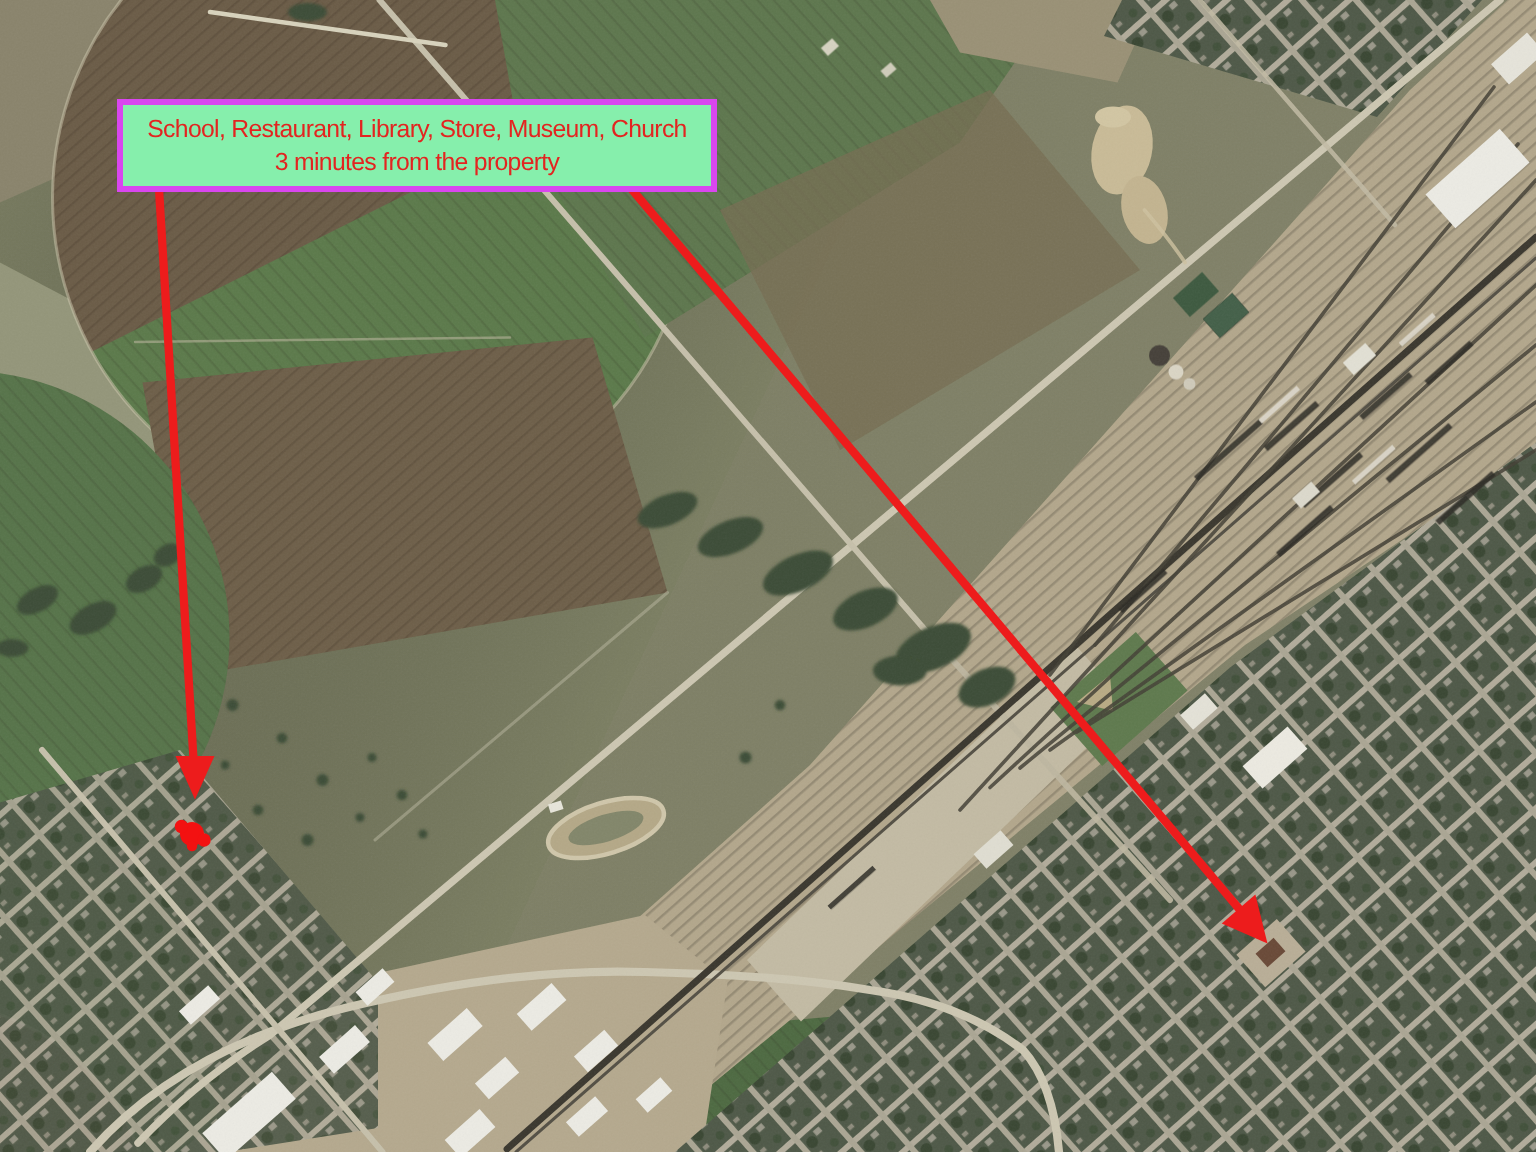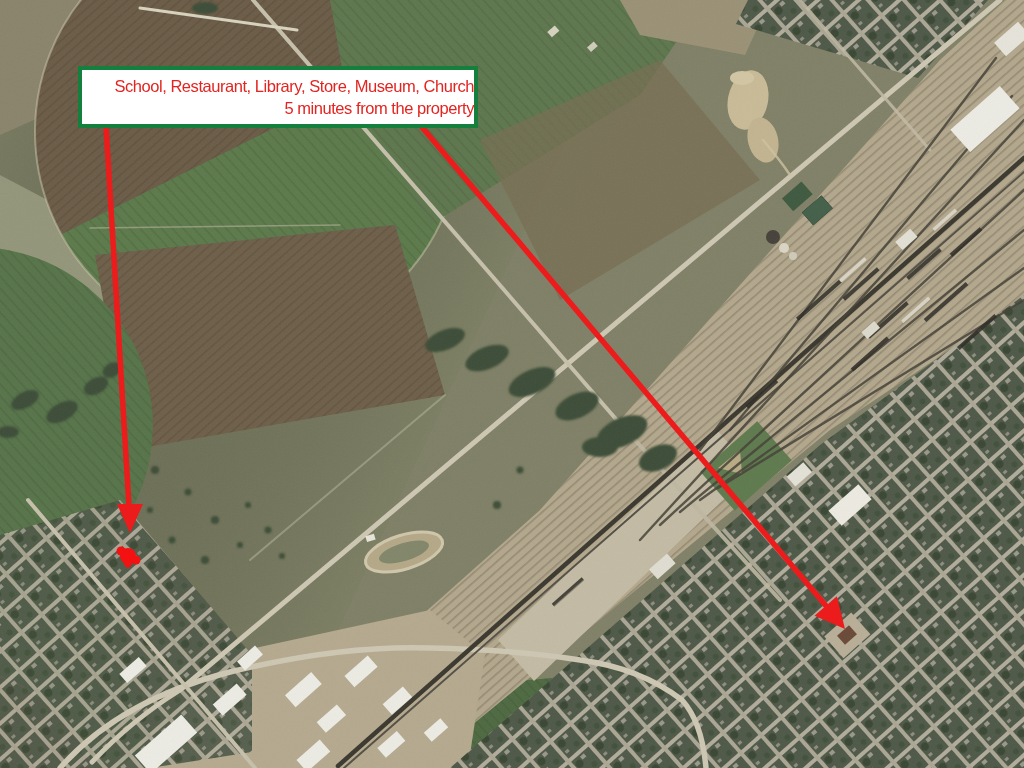--- a/index.html
+++ b/index.html
@@ -2,24 +2,24 @@
 <html><head>
 <meta charset="utf-8">
 <style>
   html,body{margin:0;padding:0;background:#222;}
   #stage{position:relative;width:1024px;height:768px;overflow:hidden;
          font-family:"Liberation Sans", sans-serif;}
   #map-svg{position:absolute;left:0;top:0;width:1024px;height:768px;display:block;}
   #callout{
     position:absolute;left:78px;top:66px;width:400px;height:62px;
     box-sizing:border-box;
-    background:#ffffff;
-    border:4px solid #15803d;
+    background:#86efac;
+    border:4px solid #d946ef;
     color:#e32420;
-    text-align:right;
+    text-align:center;
     padding-top:5px;
     line-height:22px;
     font-size:16.5px;
     letter-spacing:-0.45px;
     white-space:nowrap;
     z-index:5;
   }
   #callout .ln{display:block;}
 </style>
 </head>
@@ -268,16 +268,16 @@
       <circle cx="136" cy="560" r="4.5"></circle>
       <circle cx="128" cy="564" r="3.5"></circle>
     </g>
     <line x1="421" y1="126" x2="827" y2="607" stroke="#ed1c1c" stroke-width="5.5"></line>
     <polygon points="845,629 814.5,615.7 836.9,596.3" fill="#ed1c1c"></polygon>
   </g>
 </svg>
 
 <div id="callout">
   <span class="ln">School, Restaurant, Library, Store, Museum, Church</span>
-  <span class="ln">5 minutes from the property</span>
+  <span class="ln">3 minutes from the property</span>
 </div>
 
 </div>
 
 </body></html>

